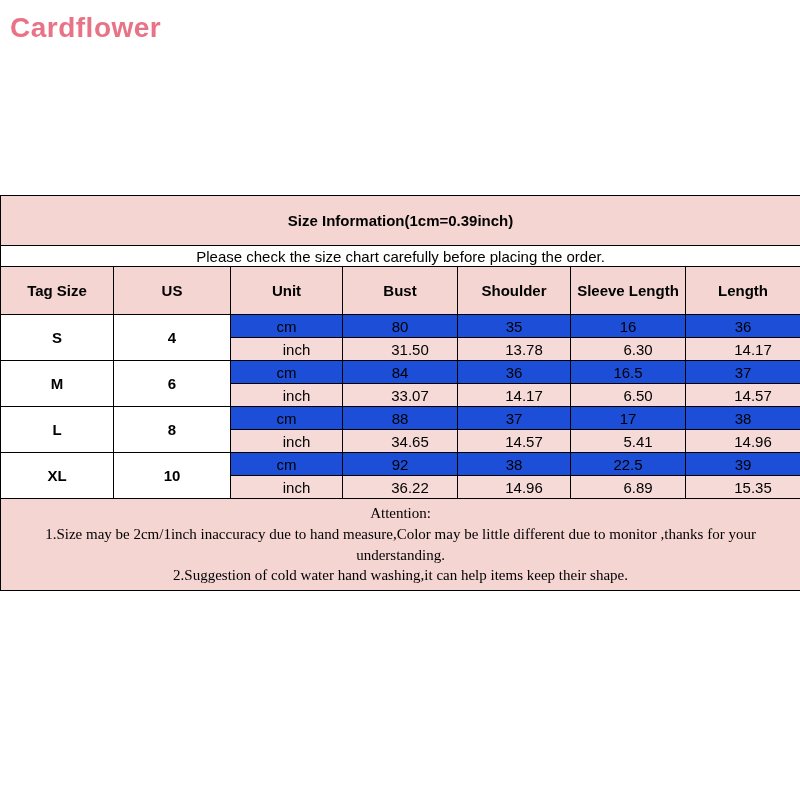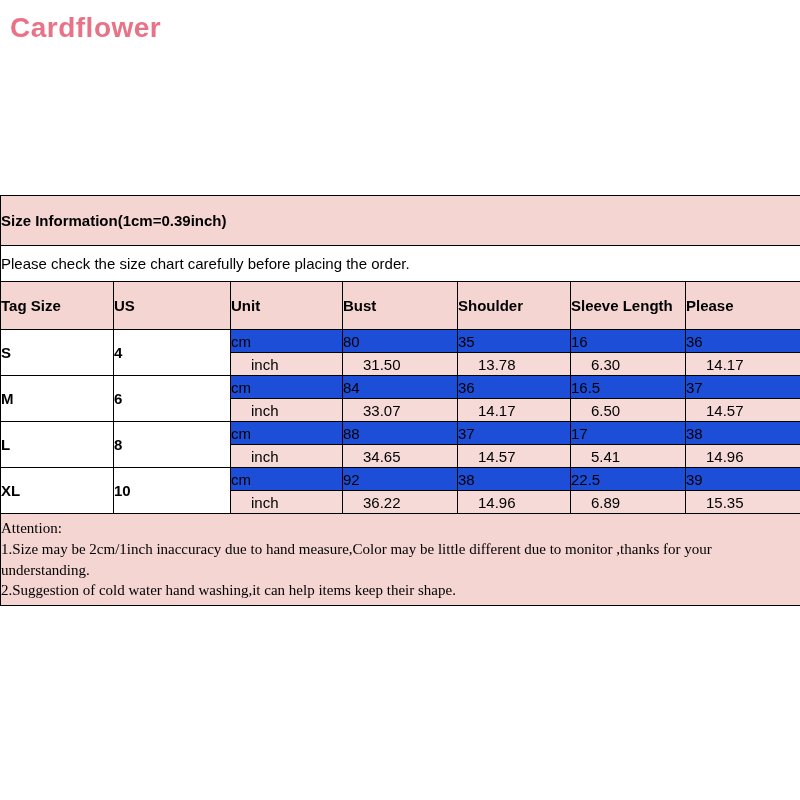--- a/index.html
+++ b/index.html
@@ -25,34 +25,34 @@
   table.size-table {
     position: absolute;
     top: 195px;
     left: 0;
     width: 800px;
     border-collapse: collapse;
     table-layout: fixed;
   }
   table.size-table td {
     border: 1px solid #000;
-    text-align: left;
+    text-align: center;
     vertical-align: middle;
     font-size: 15px;
     padding: 0;
   }
   tr.row-title td {
     background: #f4d5d2;
     font-weight: bold;
     height: 50px;
     font-size: 15px;
   }
   tr.row-subtitle td {
     background: #ffffff;
-    height: 36px;
+    height: 21px;
     font-size: 15px;
   }
   tr.row-headers td {
     background: #f4d5d2;
     font-weight: bold;
     height: 48px;
   }
   tr.row-cm td { background: #1d4ed8; height: 23px; }
   tr.row-inch td { background: #f6dad7; height: 23px; padding-left: 20px; }
   td.tagcell {
@@ -95,21 +95,21 @@
       <tr class="row-subtitle">
         <td colspan="7">Please check the size chart carefully before placing the order.</td>
       </tr>
       <tr class="row-headers">
         <td>Tag Size</td>
         <td>US</td>
         <td>Unit</td>
         <td>Bust</td>
         <td>Shoulder</td>
         <td>Sleeve Length</td>
-        <td>Please</td>
+        <td>Length</td>
       </tr>
 
       <tr class="row-cm">
         <td rowspan="2" class="tagcell">S</td>
         <td rowspan="2" class="tagcell">4</td>
         <td>cm</td>
         <td>80</td>
         <td>35</td>
         <td>16</td>
         <td>36</td>

